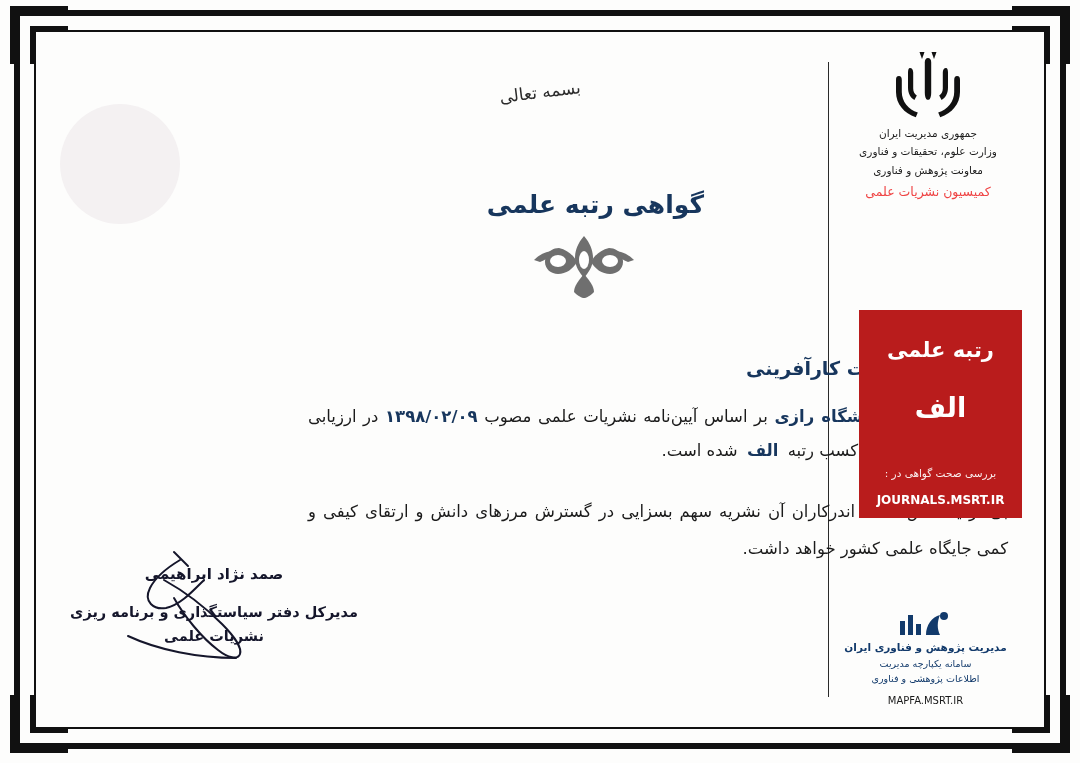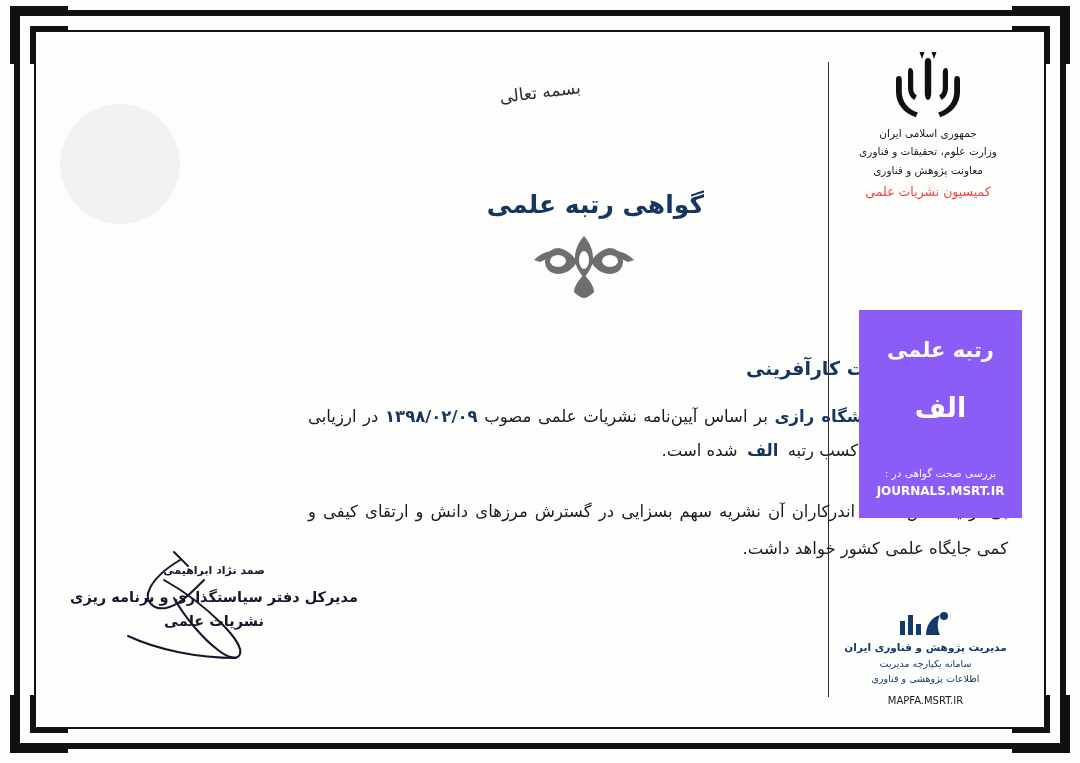--- a/index.html
+++ b/index.html
@@ -170,59 +170,59 @@
   .para .hl-rank { font-weight: bold; color: #17365d; padding: 0 4px; }
   .para2 { margin-top: 26px; line-height: 2.25; }
 
   
   .rank-badge {
     position: absolute;
     right: 12px;
     top: 268px;
     width: 163px;
     height: 208px;
-    background: #8b5cf6;
+    background: #b91c1c;
     color: #ffffff;
     text-align: center;
   }
   .rank-badge .rank-label {
     margin-top: 28px;
     font-size: 21px;
     font-weight: bold;
   }
   .rank-badge .rank-value {
     margin-top: 30px;
     font-size: 27px;
     font-weight: bold;
   }
   .rank-badge .verify-note {
     margin-top: 44px;
     font-size: 10.5px;
     opacity: .92;
   }
   .rank-badge .verify-url {
-    margin-top: 5px;
+    margin-top: 14px;
     font-size: 12px;
     font-weight: bold;
     direction: ltr;
   }
 
   
   .signature-block {
     position: absolute;
     left: 18px;
     top: 520px;
     width: 300px;
     text-align: center;
     color: #15162b;
     font-size: 14.5px;
     line-height: 1.65;
     font-weight: bold;
   }
-  .sig-name { font-size: 11px; margin-bottom: 6px; }
+  .sig-name { font-size: 15px; margin-bottom: 14px; }
   .sig-scribble {
     position: absolute;
     left: 24px;
     top: -22px;
     color: #15162b;
     pointer-events: none;
   }
 
   
   .footer-logo {
@@ -295,21 +295,21 @@
           <path d="M43 8 c2 0 3.2 1.6 3.2 4.4 v30 c0 5-1.4 7.4-3.2 7.4 -1.8 0-3.2-2.4-3.2-7.4 v-30 C39.8 9.6 41 8 43 8 z"></path>
           <path d="M25 18 c2 0 3.2 1.8 3.2 4.6 v16 c0 3.2 1.4 5.6 3.6 7 l-2.4 4.4 C25.6 48 23 43.6 23 37.6 V22.6 C23 19.8 23.6 18 25 18 z"></path>
           <path d="M61 18 c-2 0-3.2 1.8-3.2 4.6 v16 c0 3.2-1.4 5.6-3.6 7 l2.4 4.4 C60.4 48 63 43.6 63 37.6 V22.6 C63 19.8 62.4 18 61 18 z"></path>
           <path d="M14 26 c1.8 0 2.8 1.6 2.8 4 v12 c0 9.6 6.6 17.4 16 20.6 l-2 4.6 C19 63.4 11 53.8 11 42 V30 c0-2.4.6-4 3-4 z"></path>
           <path d="M72 26 c-1.8 0-2.8 1.6-2.8 4 v12 c0 9.6-6.6 17.4-16 20.6 l2 4.6 C67 63.4 75 53.8 75 42 V30 c0-2.4-.6-4-3-4 z"></path>
           <path d="M34.5 2 h5 l-2.5 7 z"></path>
           <path d="M46.5 2 h5 l-2.5 7 z"></path>
         </g>
       </svg>
       <div class="emblem-lines">
-        <div>جمهوری اسلامی ایران</div>
+        <div>جمهوری مدیریت ایران</div>
         <div>وزارت علوم، تحقیقات و فناوری</div>
         <div>معاونت پژوهش و فناوری</div>
       </div>
       <div class="emblem-commission">کمیسیون نشریات علمی</div>
     </div>
 
     <div class="title">گواهی رتبه علمی</div>
 
     <svg class="ornament" viewBox="0 0 120 70">
       <g fill="#6f6f6f">

